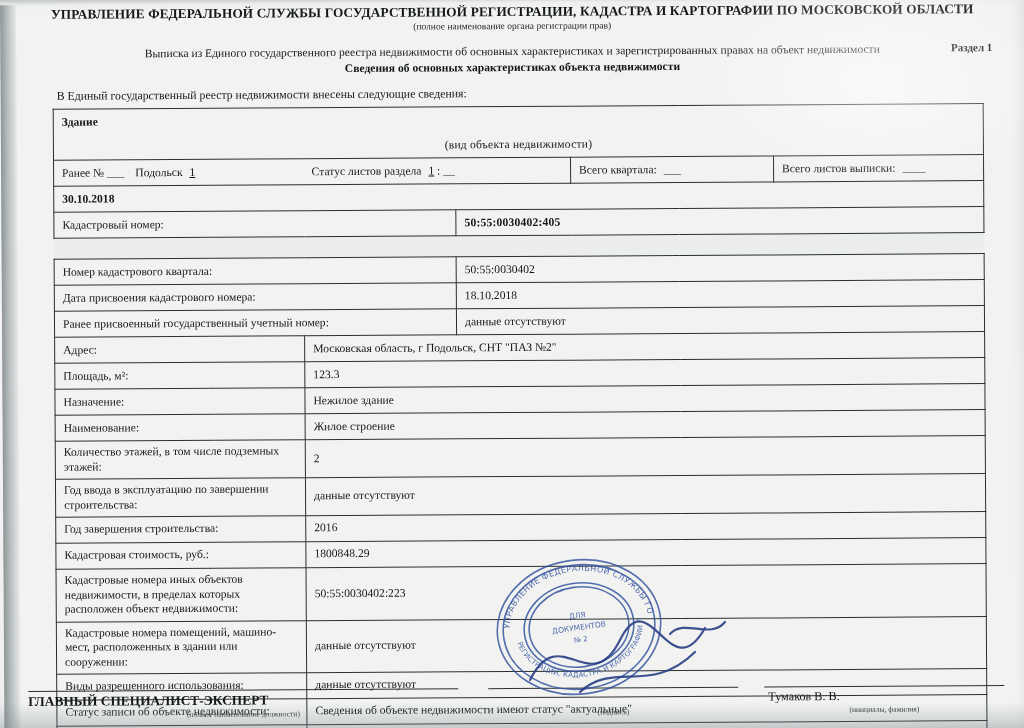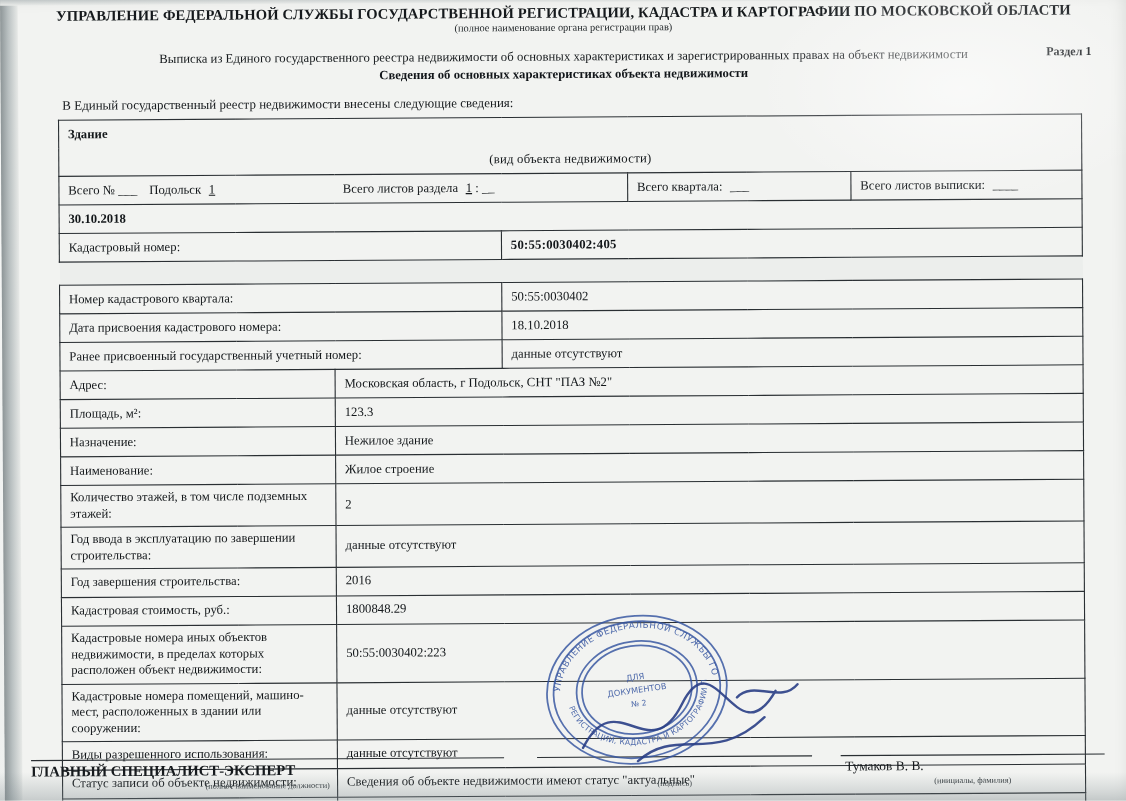--- a/index.html
+++ b/index.html
@@ -268,27 +268,27 @@
         <tbody>
           <tr>
             <td colspan="7" class="obj-type" style="border-bottom:none">Здание</td>
           </tr>
           <tr>
             <td colspan="7" class="obj-hint">(вид объекта недвижимости)</td>
           </tr>
 
           <tr class="sheetrow">
             <td colspan="2" style="border-right:none">
-              <span>Всего №</span>
+              <span>Ранее №</span>
               <span>___</span>
               <span style="margin-left:8px">Подольск</span>
               <span class="u" style="margin-left:4px">1</span>
             </td>
             <td colspan="2" style="border-left:none">
-              <span>Всего листов раздела</span>
+              <span>Статус листов раздела</span>
               <span class="u" style="margin-left:4px">1</span>
               <span>: __</span>
             </td>
             <td colspan="2">
               <span>Всего квартала:</span>
               <span style="margin-left:4px">___</span>
             </td>
             <td>
               <span>Всего листов выписки:</span>
               <span style="margin-left:4px">____</span>

